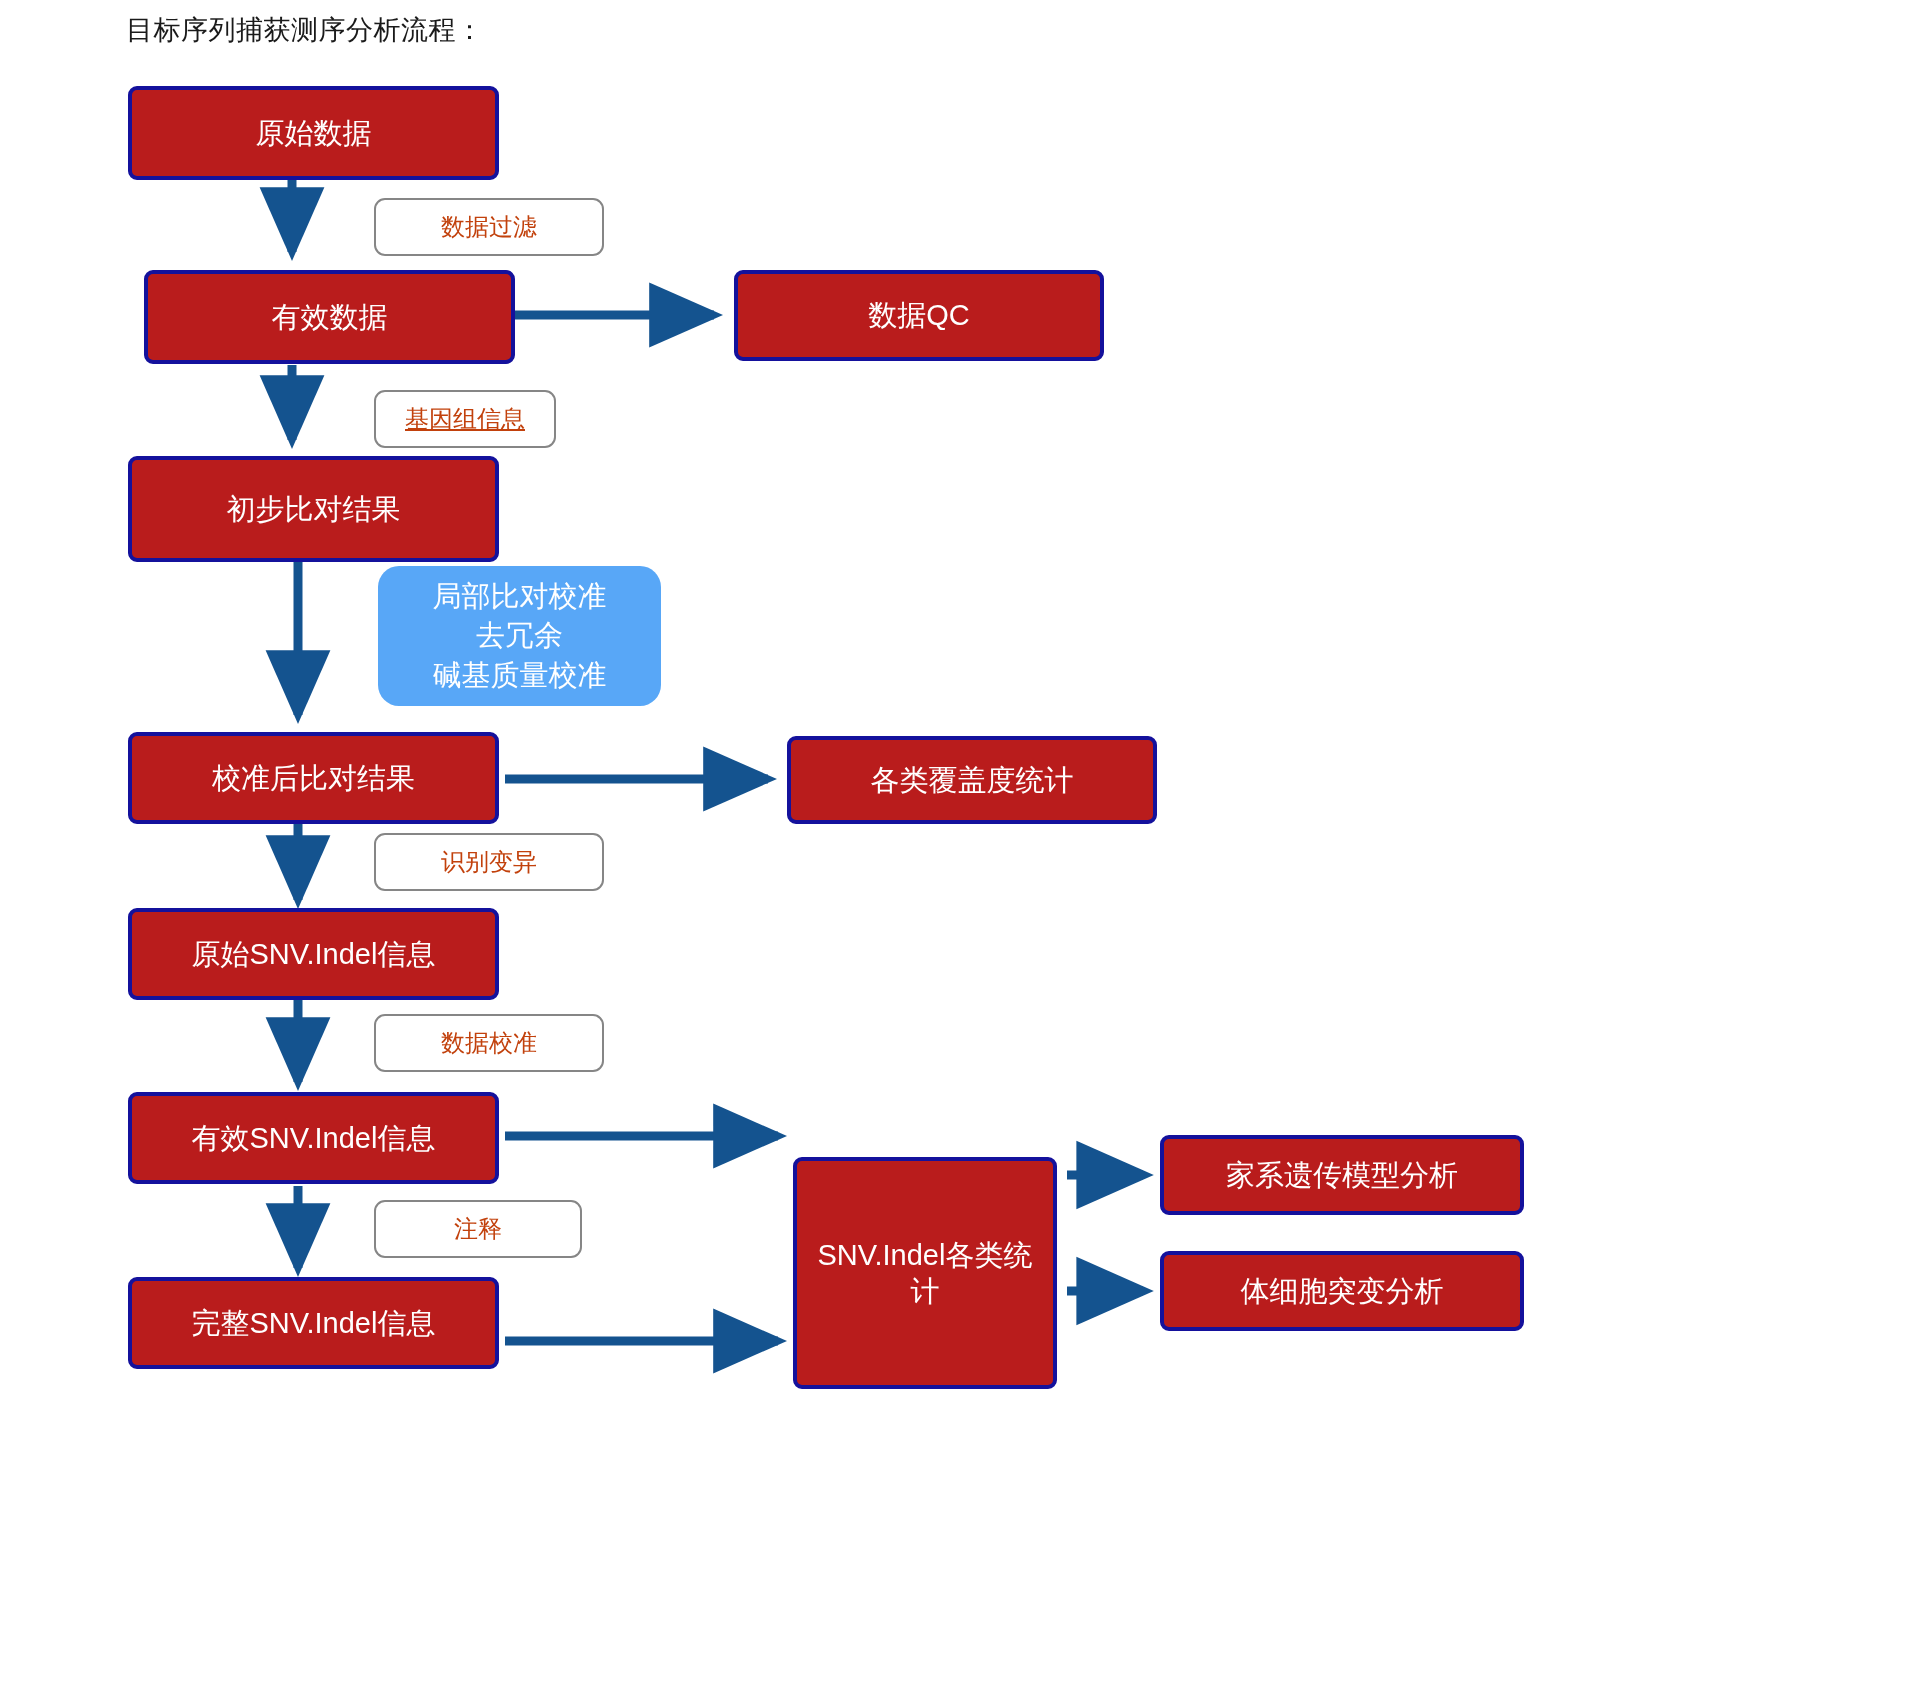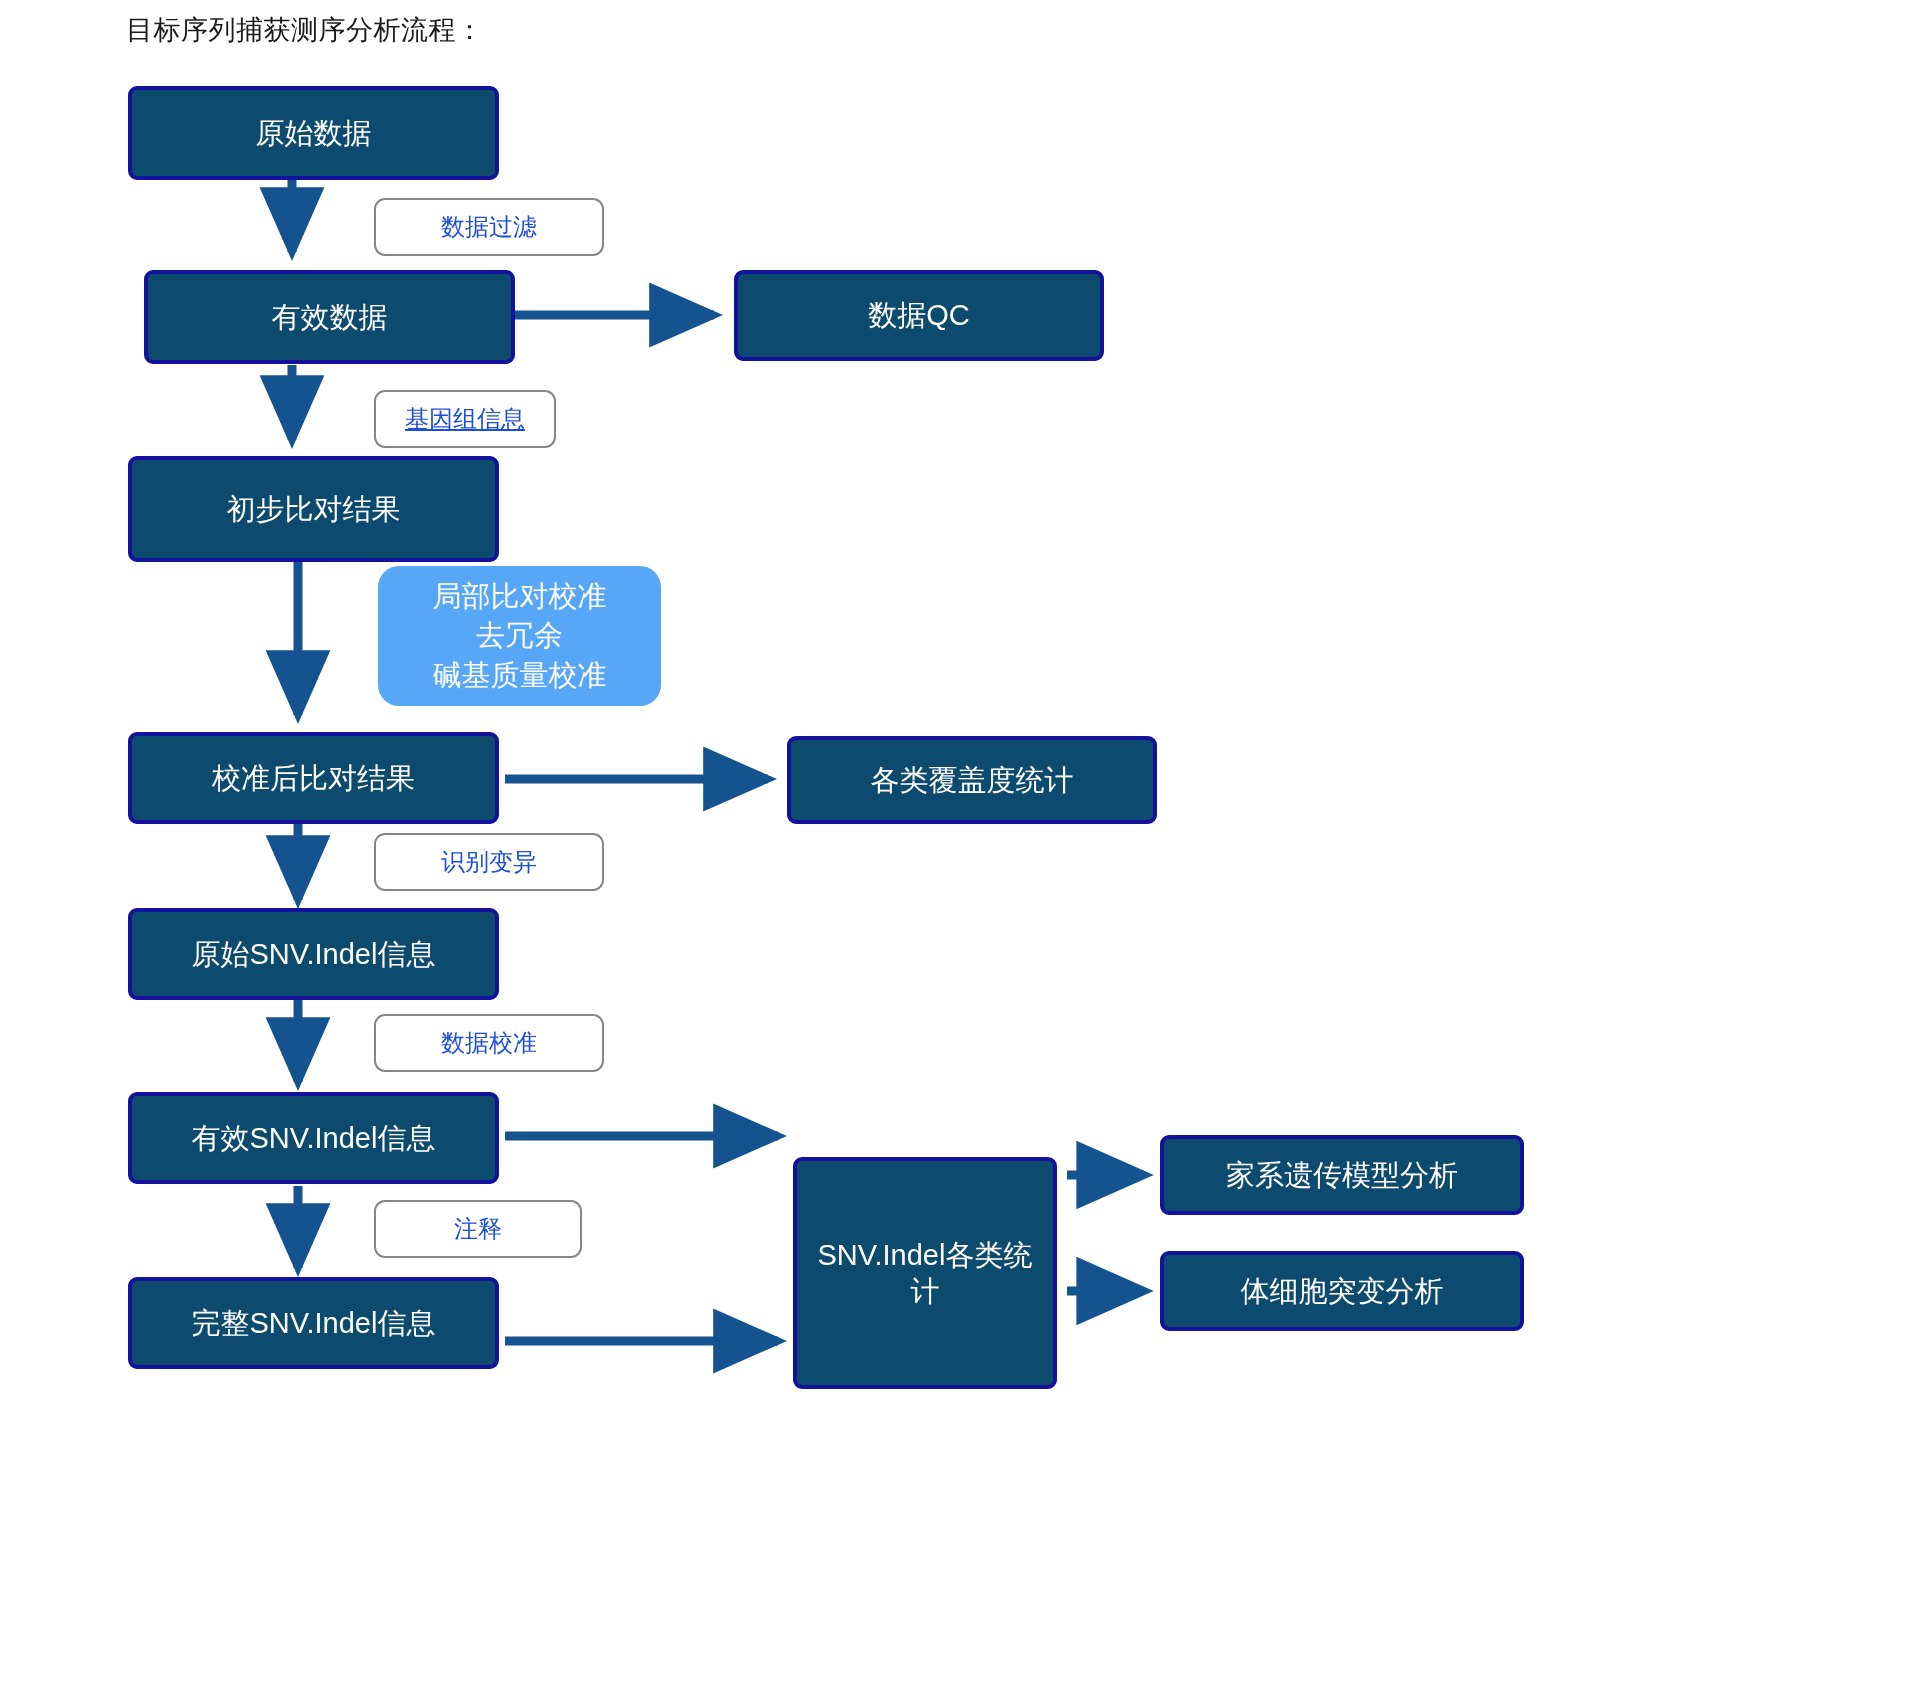--- a/index.html
+++ b/index.html
@@ -26,21 +26,21 @@
     font-size: 27px;
     color: #1a1a1a;
     letter-spacing: 0.5px;
     white-space: nowrap;
   }
 
   
   .node {
     position: absolute;
     box-sizing: border-box;
-    background: #0c4a6e;
+    background: #b91c1c;
     border: 4px solid #14119c;
     border-radius: 9px;
     color: #ffffff;
     display: flex;
     align-items: center;
     justify-content: center;
     text-align: center;
     font-size: 29px;
     line-height: 1.25;
     padding: 4px 8px;
@@ -56,21 +56,21 @@
     line-height: 1.35;
   }
 
   
   .edge-label {
     position: absolute;
     box-sizing: border-box;
     background: #ffffff;
     border: 2px solid #868686;
     border-radius: 11px;
-    color: #1d4ed8;
+    color: #c2410c;
     display: flex;
     align-items: center;
     justify-content: center;
     text-align: center;
     font-size: 24px;
     white-space: nowrap;
   }
 
   
   .arrow-svg {

